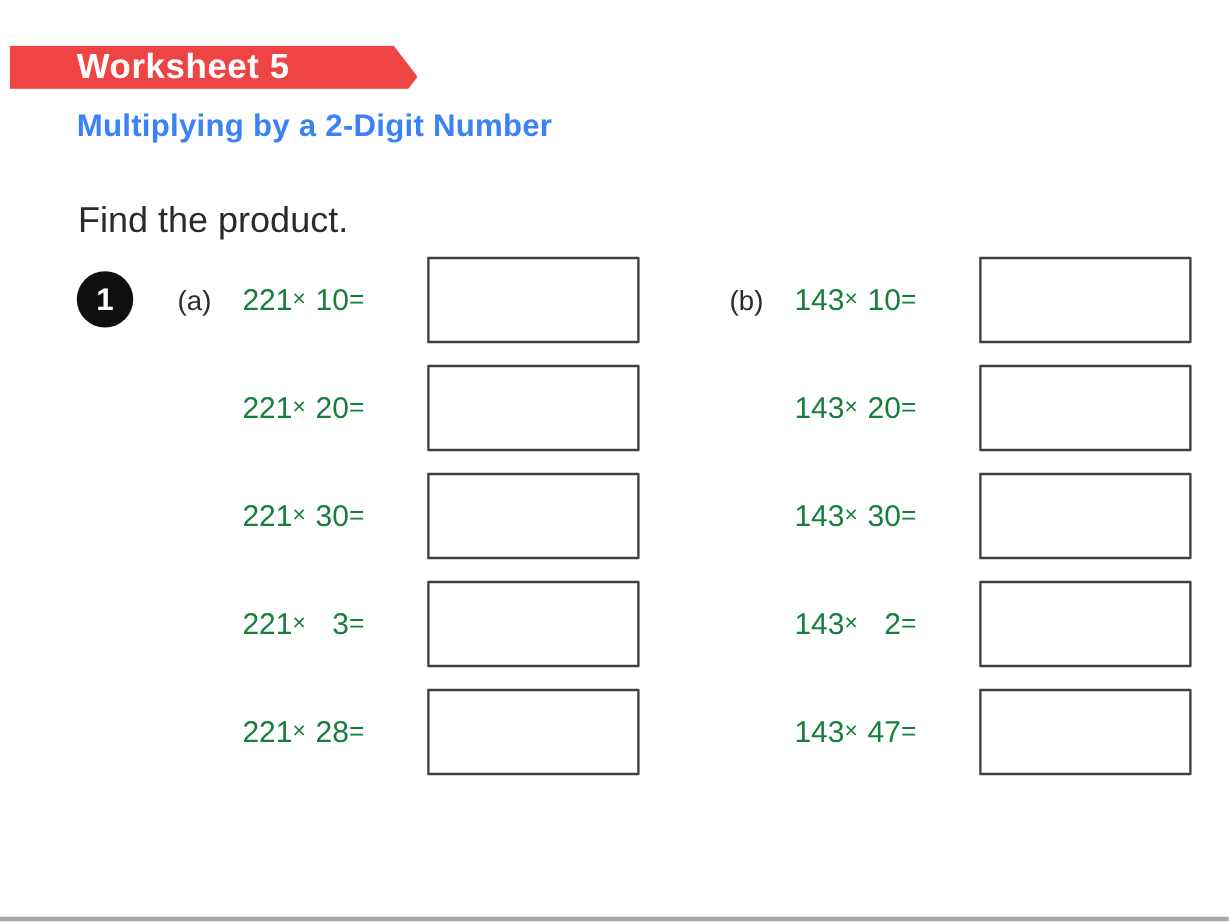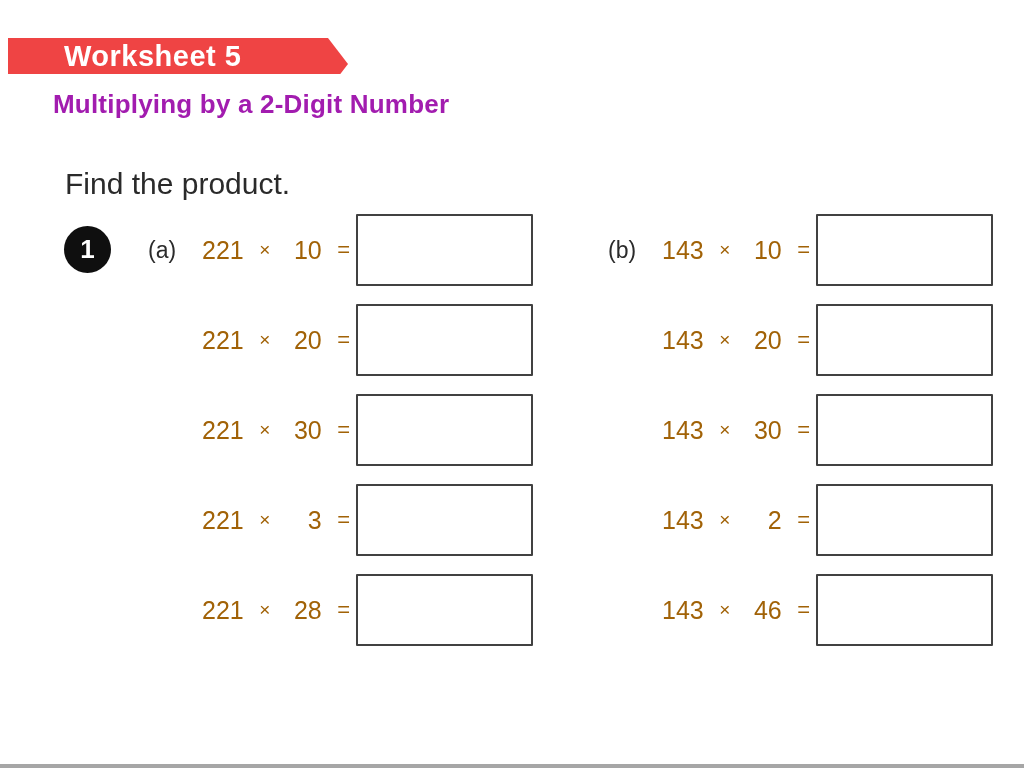--- a/index.html
+++ b/index.html
@@ -32,25 +32,25 @@
     color: #ffffff;
     font-size: 29px;
     font-weight: 700;
     letter-spacing: 0.5px;
     white-space: nowrap;
   }
 
   
   .title {
     position: absolute;
-    left: 53px;
+    left: 64px;
     top: 89px;
     font-size: 26px;
     font-weight: 700;
-    color: #a21caf;
+    color: #3b82f6;
     letter-spacing: 0.2px;
     white-space: nowrap;
   }
   .instruction {
     position: absolute;
     left: 65px;
     top: 167px;
     font-size: 30px;
     font-weight: 400;
     color: #2a2a2a;
@@ -89,24 +89,23 @@
     width: 54px;
     font-size: 23px;
     color: #2b2b2b;
     flex: 0 0 auto;
   }
   .expr {
     width: 148px;
     flex: 0 0 auto;
     display: flex;
     align-items: center;
-    justify-content: space-between;
     font-size: 25px;
     font-weight: 500;
-    color: #a16207;
+    color: #15803d;
     white-space: nowrap;
   }
   .times  { font-size: 19px; font-weight: 400; }
   .mult   { width: 36px; text-align: right; }
   .equals { font-size: 22px; font-weight: 500; }
 
   .answer-box {
     flex: 0 0 auto;
     width: 177px;
     height: 72px;
@@ -241,21 +240,21 @@
       <span class="equals">=</span>
     </span>
     <span class="answer-box"></span>
   </div>
 
   <div class="row">
     <span class="part-label"></span>
     <span class="expr">
       <span>143</span>
       <span class="times">×</span>
-      <span class="mult">46</span>
+      <span class="mult">47</span>
       <span class="equals">=</span>
     </span>
     <span class="answer-box"></span>
   </div>
 
 </div>
 
 <div class="bottom-rule"></div>
 
 </body></html>

